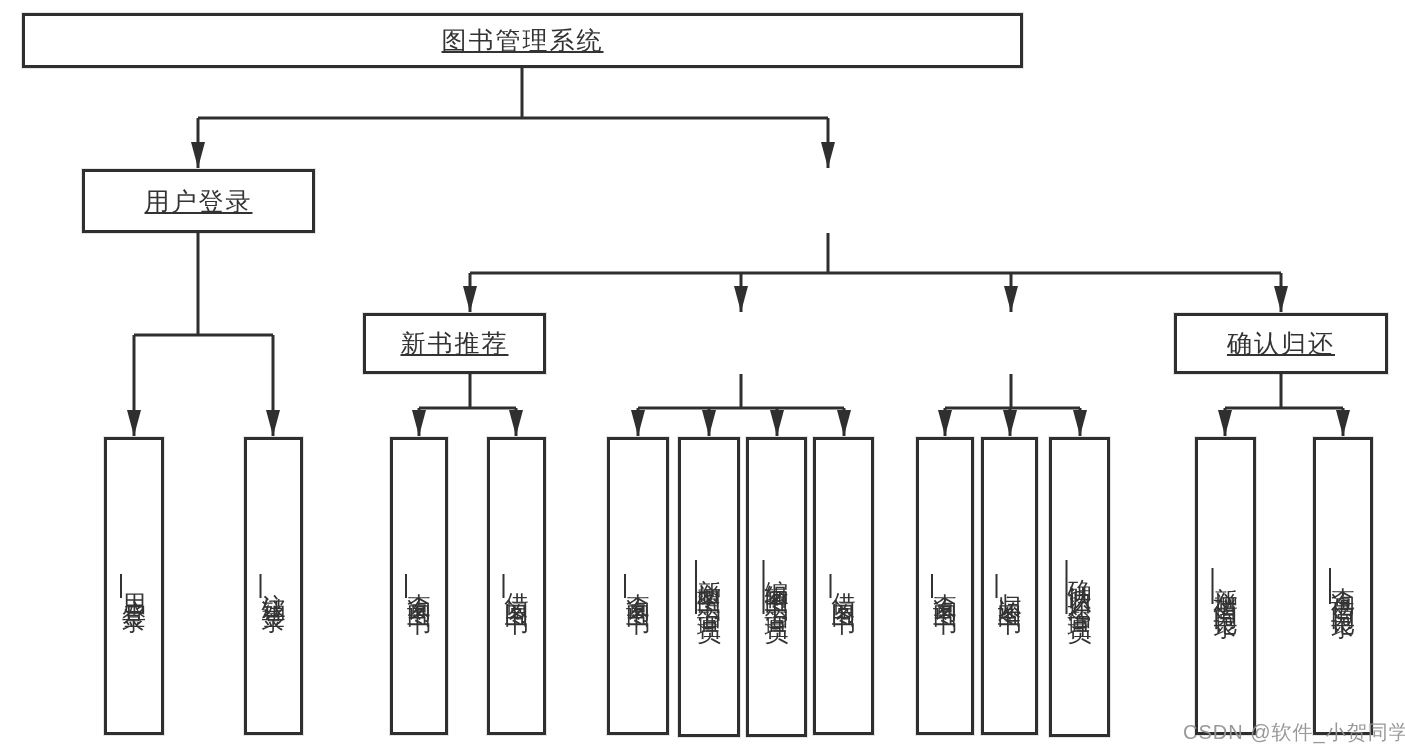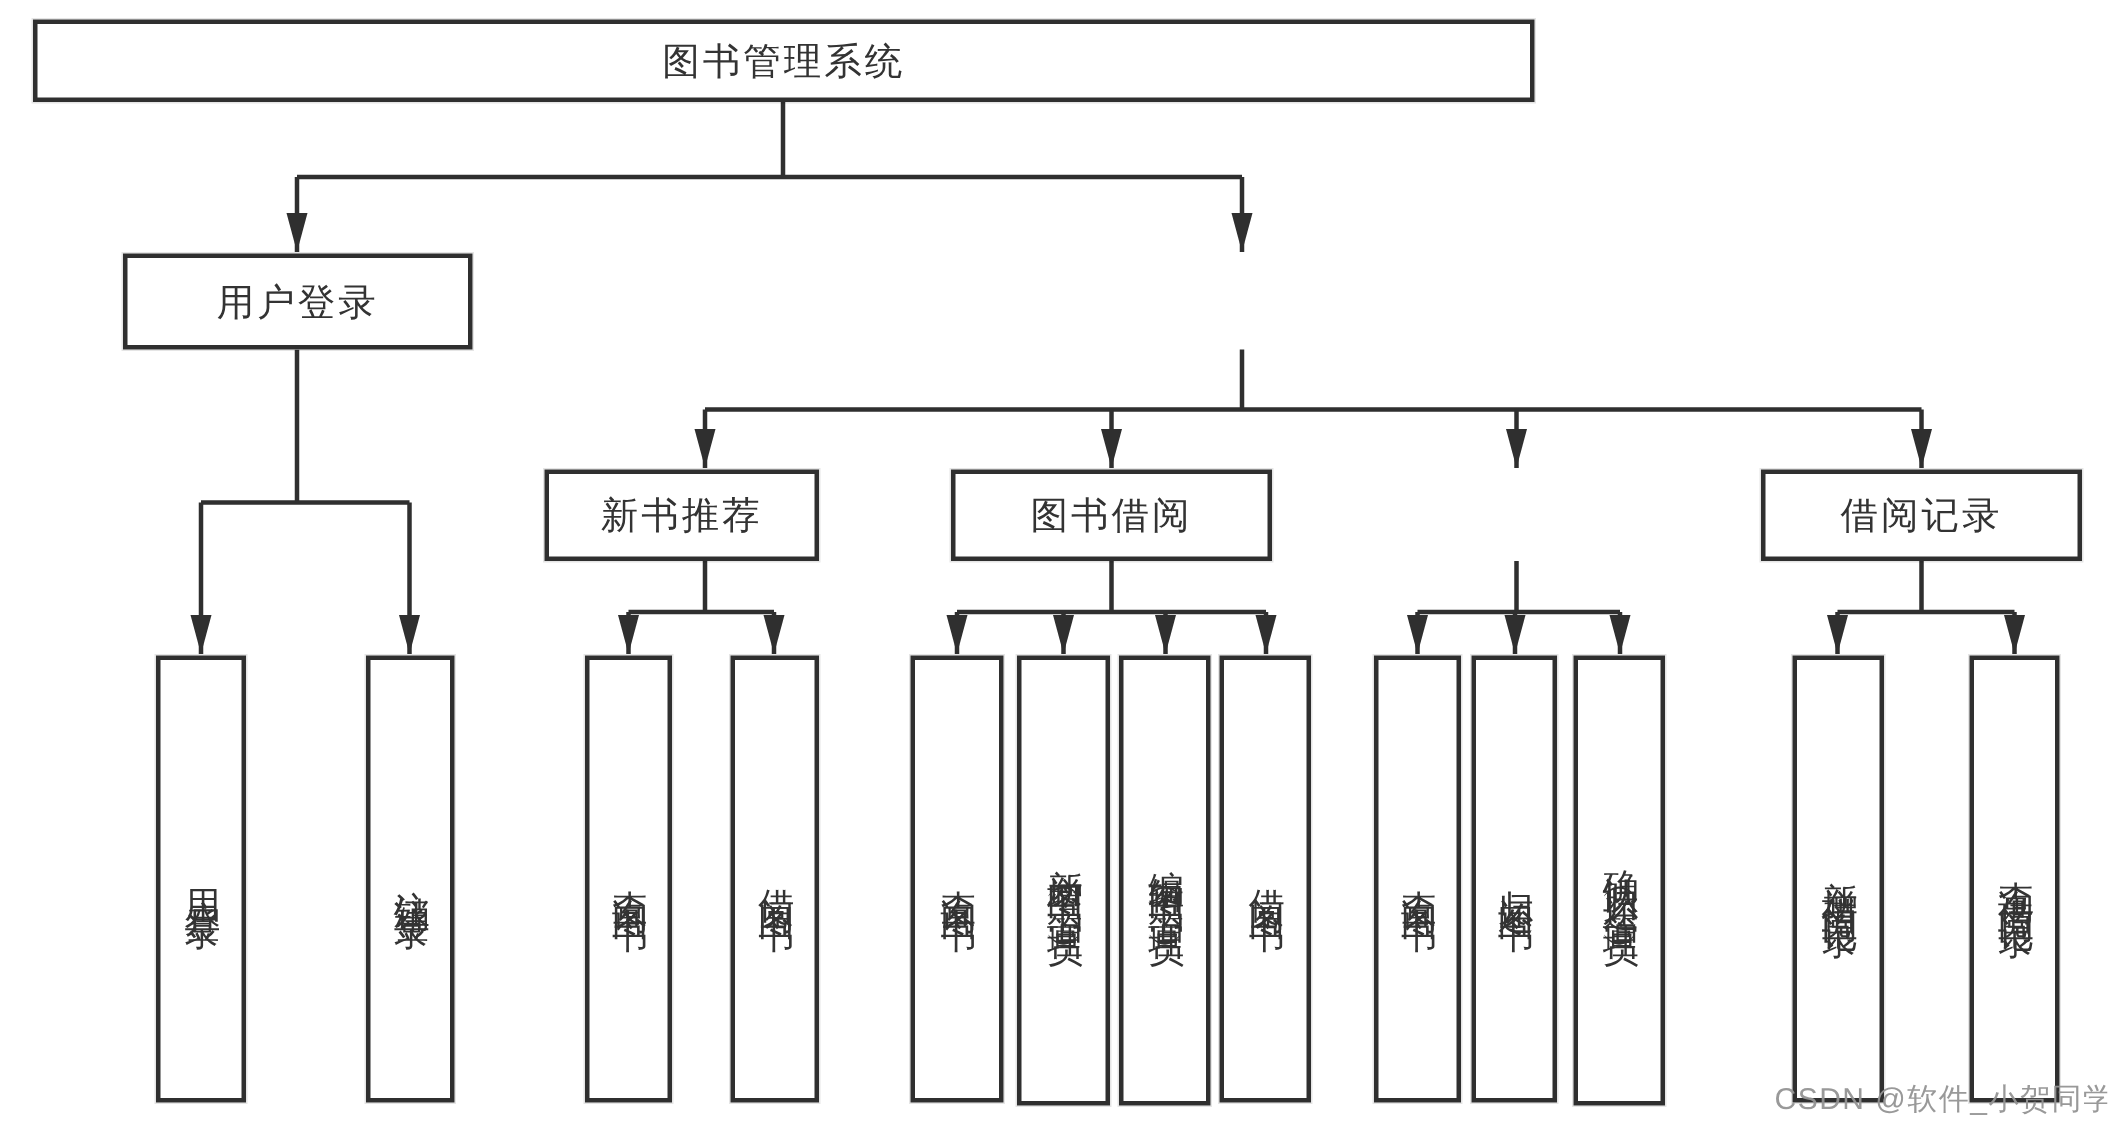--- a/index.html
+++ b/index.html
@@ -17,20 +17,21 @@
     position:absolute;
     box-sizing:border-box;
     background:#fff;
     border:3px solid #2f2f2f;
     box-shadow:0 0 0 1px rgba(0,0,0,0.10);
     display:flex;
     align-items:center;
     justify-content:center;
     color:#333;
     z-index:2;
+    text-decoration:underline;
   }
   .node.h{font-size:25px;letter-spacing:2px;white-space:nowrap;}
   .node.v{font-size:24px;}
   .node.v .vt{
     writing-mode:vertical-rl;
     letter-spacing:6px;
     line-height:1;
     text-align:center;
   }
   #watermark{
@@ -87,22 +88,21 @@
     <path class="ln" d="M1281,374 V408 M1225,408 H1343"></path>
     <line class="ln" x1="1225" y1="408" x2="1225" y2="436" marker-end="url(#arrow)"></line>
     <line class="ln" x1="1343" y1="408" x2="1343" y2="436" marker-end="url(#arrow)"></line>
   </svg>
 
   <div class="node h" style="left:22px;top:13px;width:1001px;height:55px">图书管理系统</div>
 
   <div class="node h" style="left:82px;top:169px;width:233px;height:64px">用户登录</div>
 
   <div class="node h" style="left:363px;top:313px;width:183px;height:61px">新书推荐</div>
-  <div class="node h" style="left:634px;top:313px;width:214px;height:61px">图书借阅</div>
-  <div class="node h" style="left:1174px;top:313px;width:214px;height:61px">借阅记录</div>
+  <div class="node h" style="left:1174px;top:313px;width:214px;height:61px">确认归还</div>
 
   <div class="node v" style="left:104px;top:437px;width:60px;height:298px">
     <span class="vt">用户登录</span>
   </div>
   <div class="node v" style="left:244px;top:437px;width:59px;height:298px">
     <span class="vt">注销登录</span>
   </div>
 
   <div class="node v" style="left:390px;top:437px;width:58px;height:298px">
     <span class="vt">查询图书</span>

